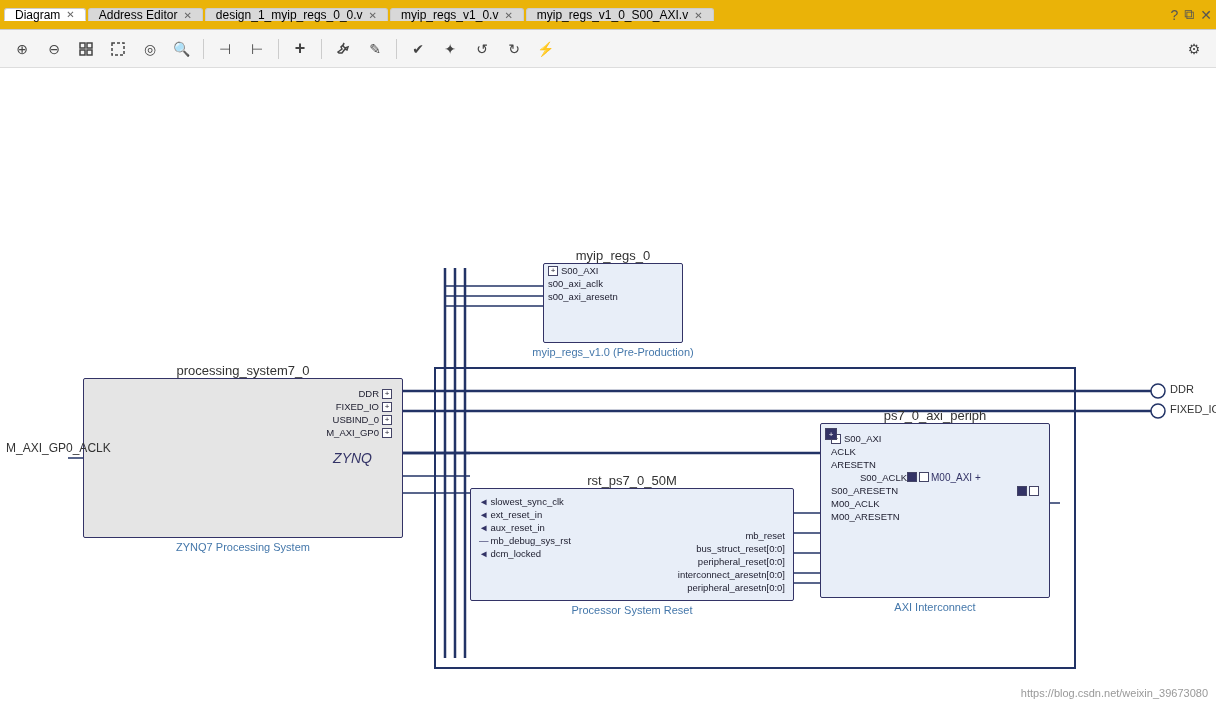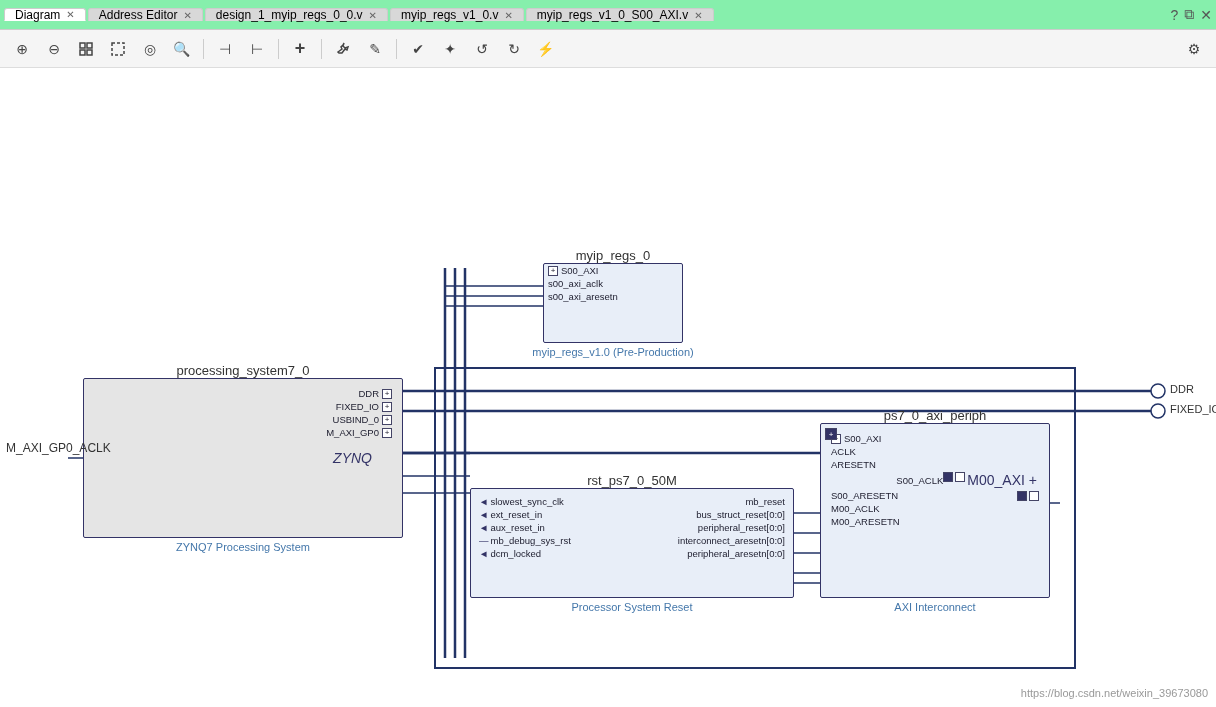--- a/index.html
+++ b/index.html
@@ -1,21 +1,21 @@
 <!DOCTYPE html>
 <html><head>
   <meta charset="utf-8">
   <style>
     * { box-sizing: border-box; margin: 0; padding: 0; }
     body { font-family: Arial, sans-serif; font-size: 12px; background: #f0f0f0; width: 1216px; height: 707px; overflow: hidden; }
 
     
     .tab-bar {
       display: flex; align-items: center;
-      background: #86efac;
+      background: #eab308;
       border-bottom: 1px solid #ccc;
       height: 30px;
       padding: 8px 4px;
     }
     .tab {
       display: flex; align-items: center;
       padding: 4px 10px;
       border: 1px solid #ccc;
       border-bottom: none;
       background: #d8d8d8;
@@ -283,44 +283,44 @@
           <span style="color:#336;margin-right:2px;">◄</span>aux_reset_in
         </div>
         <div class="port-row">
           <span style="color:#336;margin-right:2px;">—</span>mb_debug_sys_rst
         </div>
         <div class="port-row">
           <span style="color:#336;margin-right:2px;">◄</span>dcm_locked
         </div>
       </div>
       <div style="flex:1; text-align:right;">
-        <div class="port-row" style="justify-content:flex-end;">mb_reset</div>
+        <div class="port-row" style="justify-content:flex-end;margin-top:34px;">mb_reset</div>
         <div class="port-row" style="justify-content:flex-end;">bus_struct_reset[0:0]</div>
         <div class="port-row" style="justify-content:flex-end;">peripheral_reset[0:0]</div>
         <div class="port-row" style="justify-content:flex-end;">interconnect_aresetn[0:0]</div>
         <div class="port-row" style="justify-content:flex-end;">peripheral_aresetn[0:0]</div>
       </div>
     </div>
     <div class="block-label-bottom">Processor System Reset</div>
   </div>
 
   <div class="block" style="left:820px; top:355px; width:230px; min-height:175px;">
     <div class="block-label-top">ps7_0_axi_periph</div>
     <div style="padding: 4px 6px;">
       <div style="position:absolute; top:4px; left:4px; width:12px; height:12px; border:1px solid #446; background:#336; display:flex; align-items:center; justify-content:center; color:white; font-size:8px;">+</div>
       <div style="padding-top:4px;">
         <div class="port-row"><span class="port-plus">+</span>S00_AXI</div>
         <div class="port-row">ACLK</div>
         <div class="port-row">ARESETN</div>
-        <div class="port-row" style="display:flex; justify-content:flex-end;">
+        <div class="port-row" style="display:flex; justify-content:flex-start;margin-left:29px;">
           <span>S00_ACLK</span>
           <span style="display:flex; gap:2px;">
             <span style="width:10px;height:10px;border:1px solid #446;background:#336;display:inline-block;"></span>
             <span style="width:10px;height:10px;border:1px solid #446;background:white;display:inline-block;"></span>
-            <span style="font-size:14px;padding-right:2px;color:#336">M00_AXI +</span>
+            <span style="font-size:10px;padding-right:2px;color:#336">M00_AXI +</span>
           </span>
         </div>
         <div class="port-row" style="display:flex; justify-content:space-between;">
           <span>S00_ARESETN</span>
           <span style="display:flex; gap:2px;">
             <span style="width:10px;height:10px;border:1px solid #446;background:#336;display:inline-block;"></span>
             <span style="width:10px;height:10px;border:1px solid #446;background:white;display:inline-block;"></span>
           </span>
         </div>
         <div class="port-row">M00_ACLK</div>

